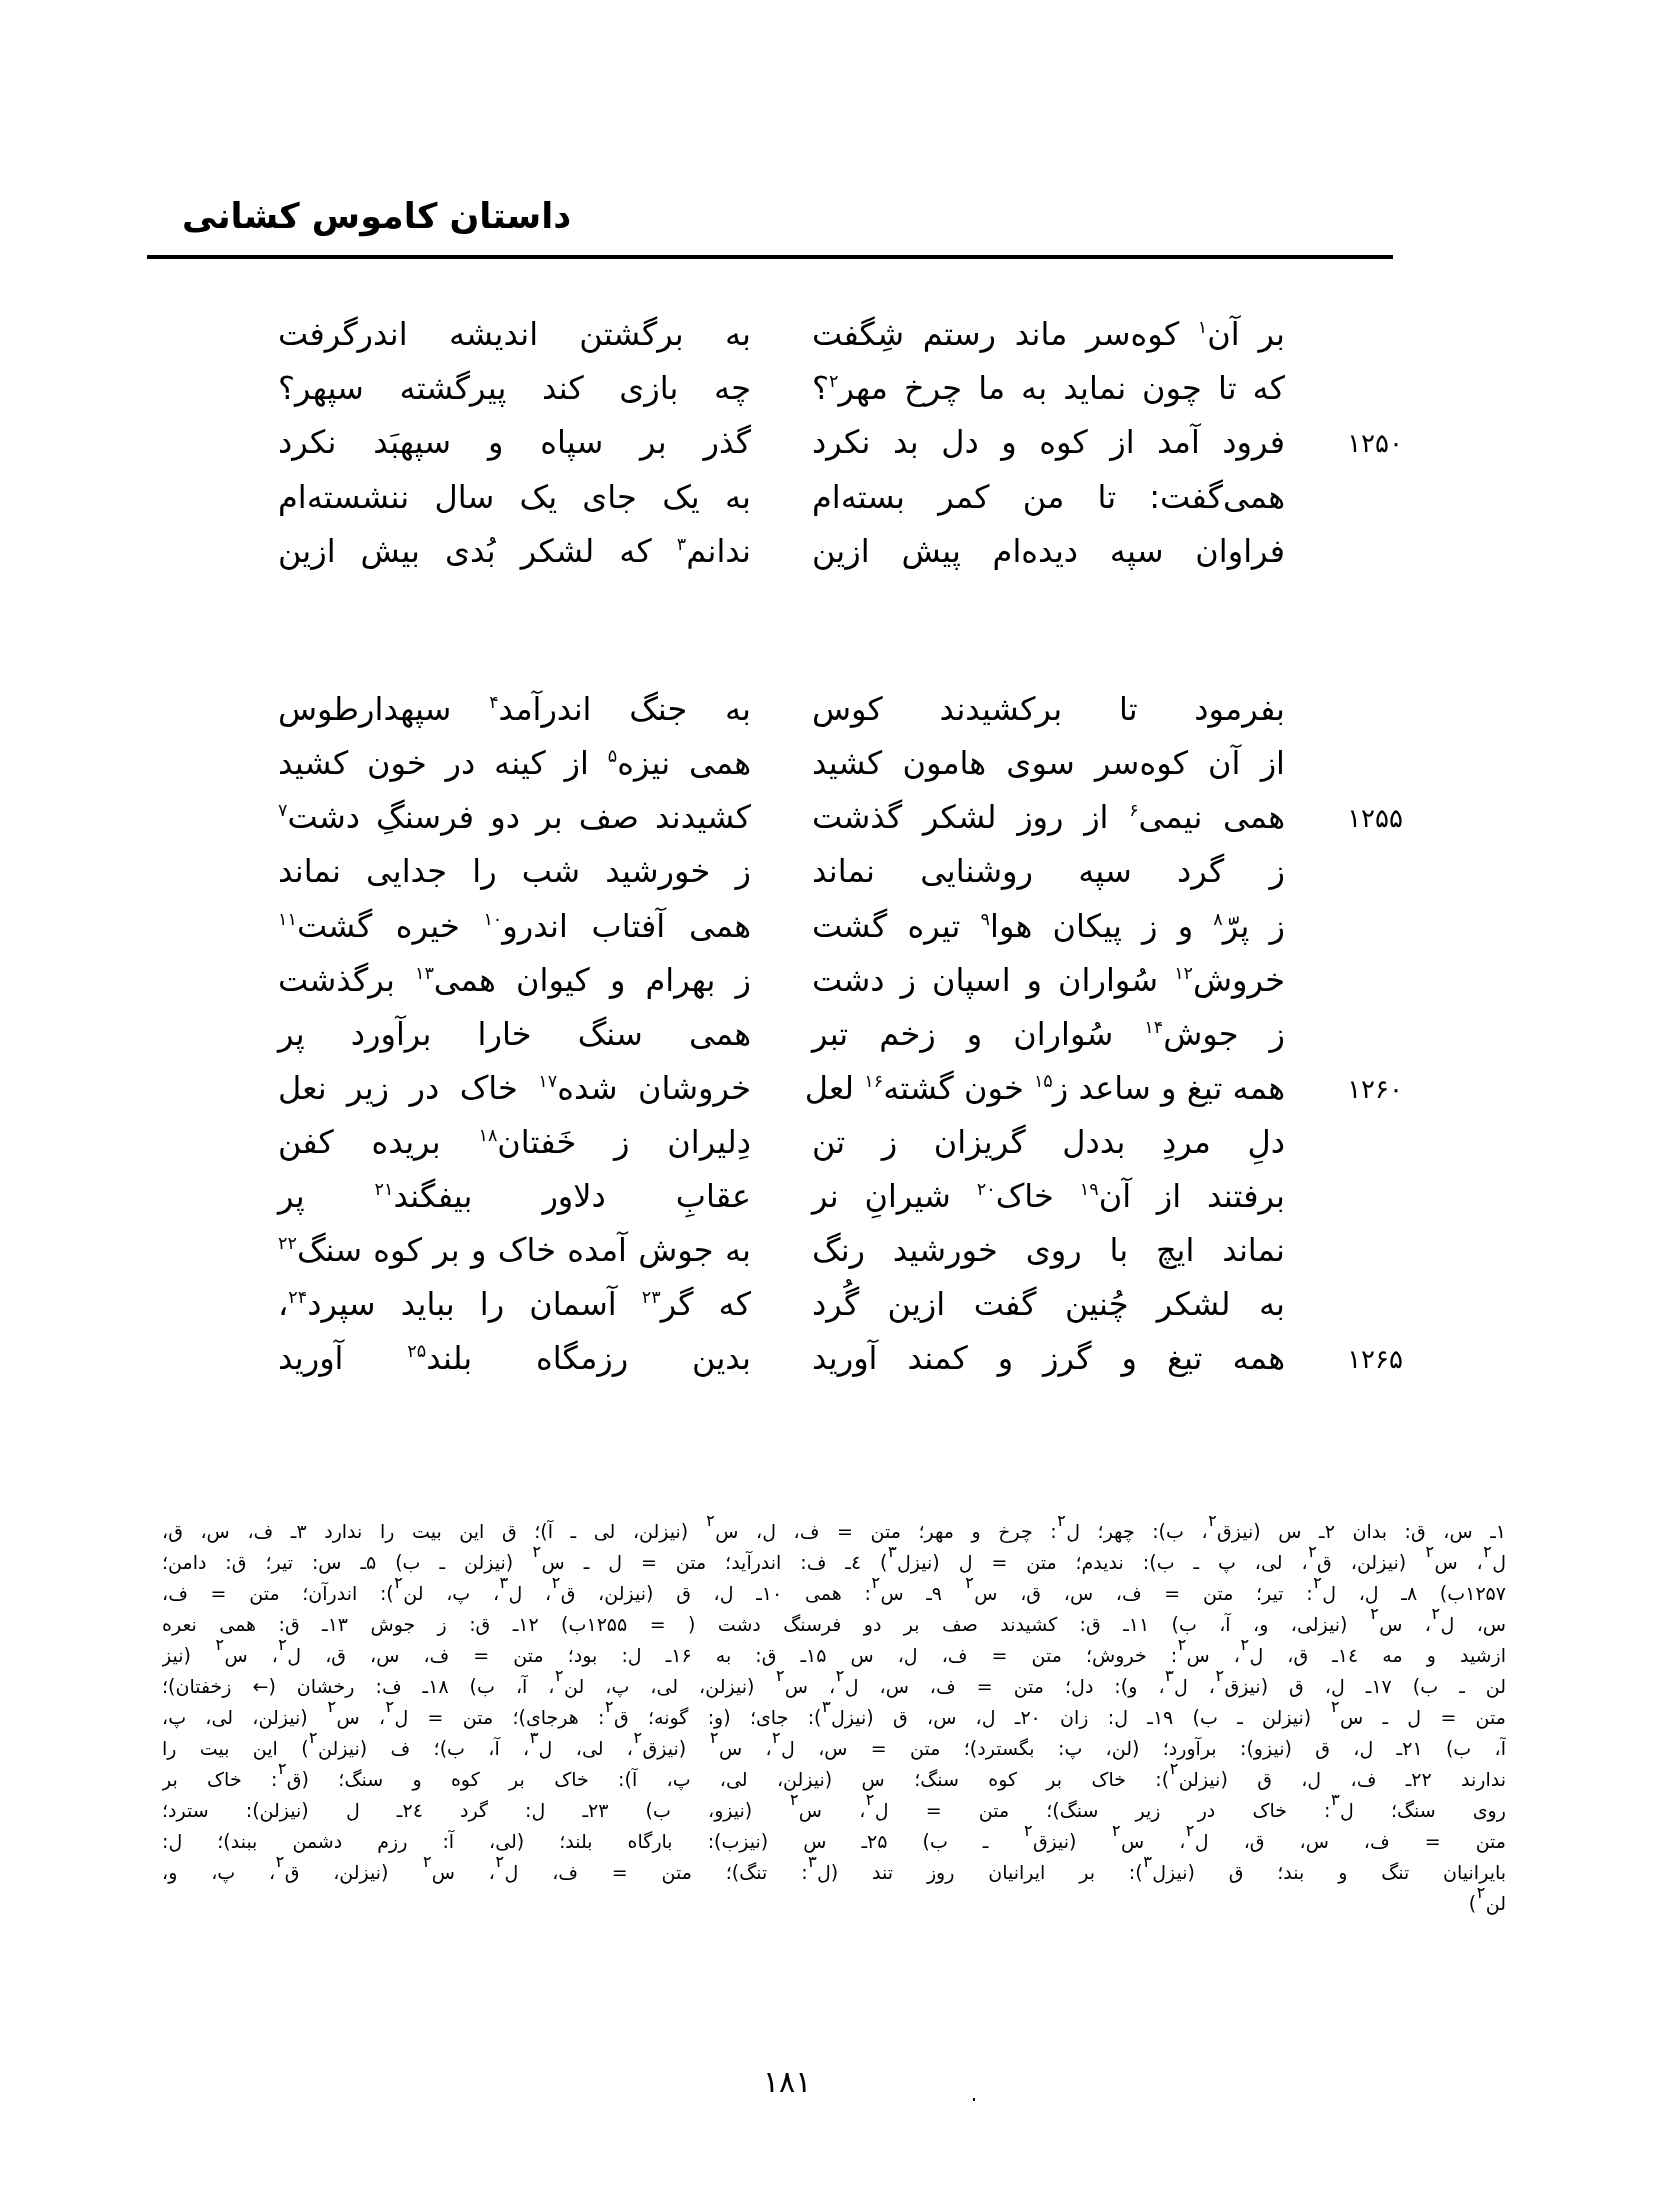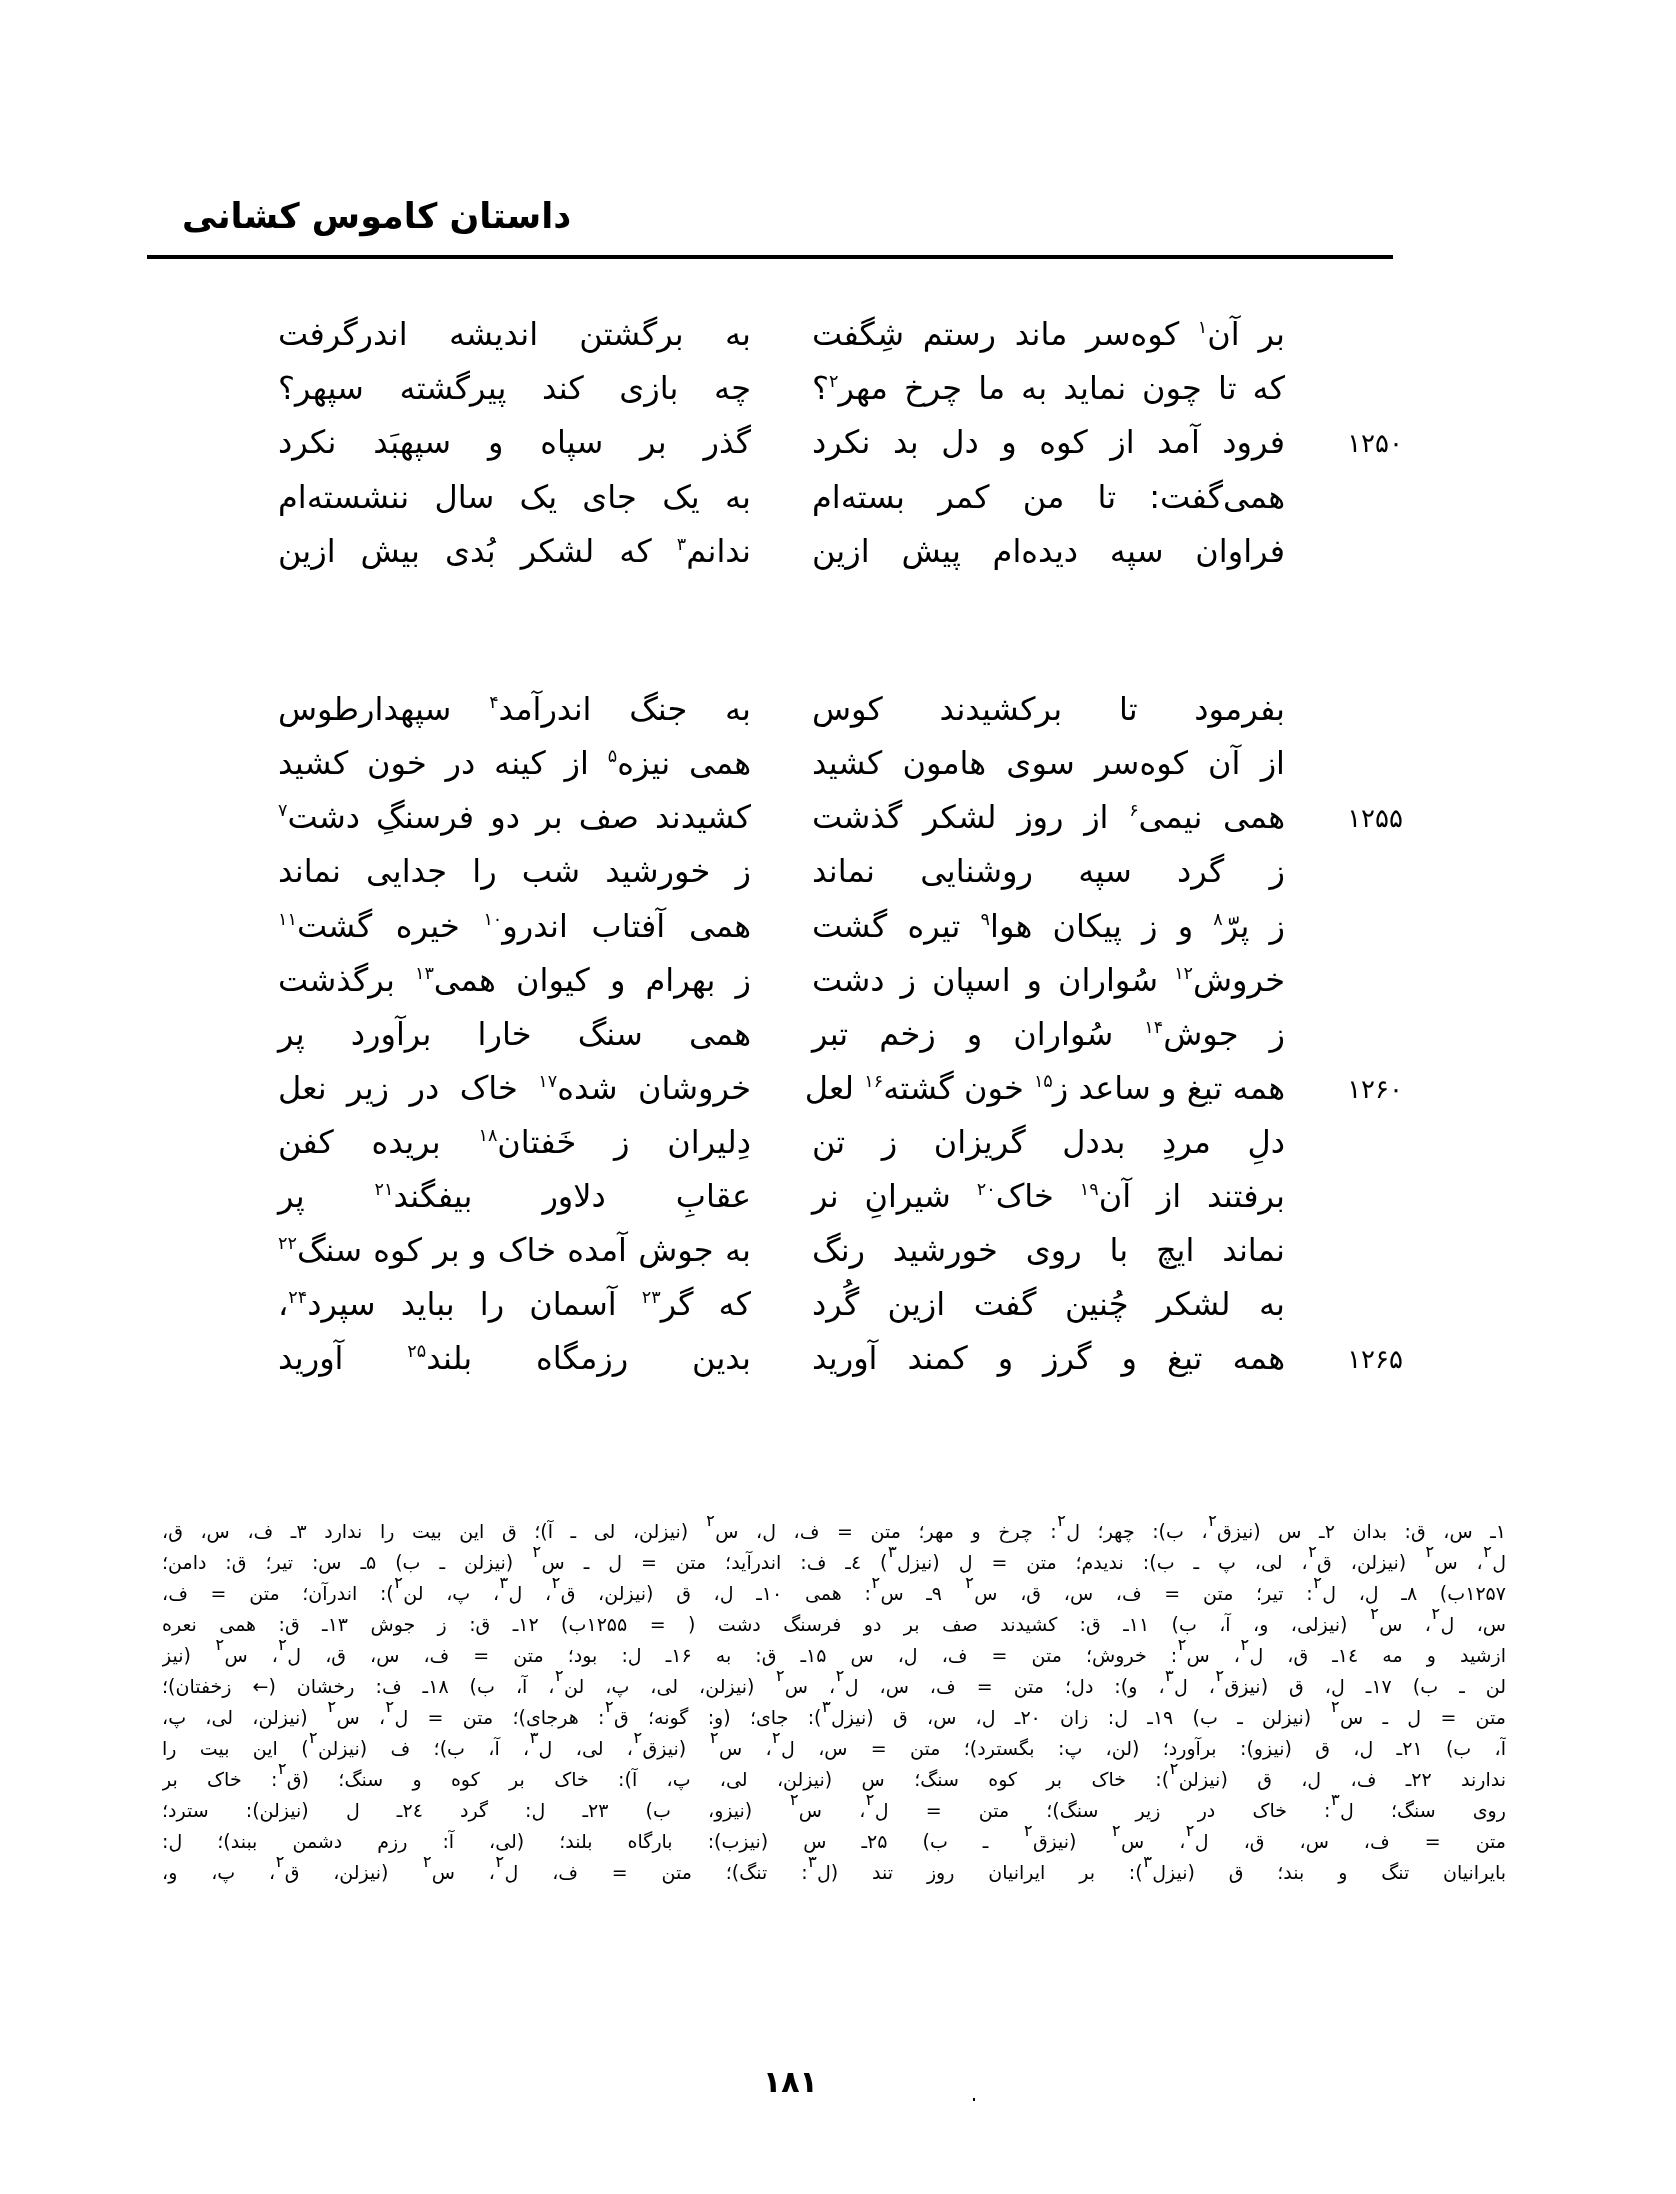--- a/index.html
+++ b/index.html
@@ -9,21 +9,21 @@
     .head-rule { position: absolute; left: 147px; top: 255px; width: 1246px; height: 4px; background: #000; }
     .verse-row { position: absolute; left: 0; width: 1677px; height: 54px; direction: rtl; }
     .hemi { position: absolute; top: 0; font-family: "DejaVu Sans", sans-serif; font-size: 32px; line-height: 54px; white-space: nowrap; direction: rtl; text-align: justify; text-align-last: justify; }
     .hemi.right { right: 392px; width: 473px; }
     .hemi.left { right: 926px; width: 473px; }
     .verse-num { position: absolute; right: 274px; top: 0; font-family: Liberation Serif, serif; font-size: 26px; line-height: 57px; direction: rtl; }
     sup { font-size: 17.6px; line-height: 0; vertical-align: 12px; }
     .footnotes { position: absolute; left: 162px; top: 1516px; width: 1344px; direction: rtl; text-align: justify; font-family: "DejaVu Sans", sans-serif; font-size: 19px; line-height: 31px; }
     .fn-line { display: block; height: 31px; white-space: nowrap; overflow: hidden; text-align: justify; text-align-last: justify; }
     .fn-line.last { text-align-last: right; }
-    .page-num { position: absolute; left: 763px; top: 2064px; font-family: "DejaVu Sans", sans-serif; font-weight: bold; font-size: 30px; direction: rtl; }
+    .page-num { position: absolute; left: 763px; top: 2064px; font-family: "DejaVu Sans", sans-serif; font-weight: normal; font-size: 30px; direction: rtl; }
     .speck { position: absolute; left: 973px; top: 2098px; width: 2px; height: 2.7px; background: #000; }
   </style>
 </head>
 <body>
 
 <div class="page">
   <div class="running-head">داستان کاموس کشانی</div>
   <div class="head-rule"></div>
 
   <div id="verses">
@@ -111,18 +111,19 @@
       <span class="fn-line">۱۲۵۷ب)      ۸ـ ل، ل<sup>۲</sup>: تیر؛ متن = ف، س، ق، س<sup>۲</sup>      ۹ـ س<sup>۲</sup>: همی      ۱۰ـ ل، ق (نیزلن، ق<sup>۲</sup>، ل<sup>۳</sup>، پ، لن<sup>۲</sup>): اندرآن؛ متن = ف،</span>
       <span class="fn-line">س، ل<sup>۲</sup>، س<sup>۲</sup> (نیزلی، و، آ، ب)      ۱۱ـ ق: کشیدند صف بر دو فرسنگ دشت ( = ۱۲۵۵ب)      ۱۲ـ ق: ز جوش      ۱۳ـ ق: همی نعره</span>
       <span class="fn-line">ازشید و مه      ۱٤ـ ق، ل<sup>۲</sup>، س<sup>۲</sup>: خروش؛ متن = ف، ل، س      ۱۵ـ ق: به      ۱۶ـ ل: بود؛ متن = ف، س، ق، ل<sup>۲</sup>، س<sup>۲</sup> (نیز</span>
       <span class="fn-line">لن ـ ب)      ۱۷ـ ل، ق (نیزق<sup>۲</sup>، ل<sup>۳</sup>، و): دل؛ متن = ف، س، ل<sup>۲</sup>، س<sup>۲</sup> (نیزلن، لی، پ، لن<sup>۲</sup>، آ، ب)      ۱۸ـ ف: رخشان (← زخفتان)؛</span>
       <span class="fn-line">متن = ل ـ س<sup>۲</sup> (نیزلن ـ ب)      ۱۹ـ ل: زان      ۲۰ـ ل، س، ق (نیزل<sup>۳</sup>): جای؛ (و: گونه؛ ق<sup>۲</sup>: هرجای)؛ متن = ل<sup>۲</sup>، س<sup>۲</sup> (نیزلن، لی، پ،</span>
       <span class="fn-line">آ، ب)      ۲۱ـ ل، ق (نیزو): برآورد؛ (لن، پ: بگسترد)؛ متن = س، ل<sup>۲</sup>، س<sup>۲</sup> (نیزق<sup>۲</sup>، لی، ل<sup>۳</sup>، آ، ب)؛ ف (نیزلن<sup>۲</sup>) این بیت را</span>
       <span class="fn-line">ندارند      ۲۲ـ ف، ل، ق (نیزلن<sup>۲</sup>): خاک بر کوه سنگ؛ س (نیزلن، لی، پ، آ): خاک بر کوه و سنگ؛ (ق<sup>۲</sup>: خاک بر</span>
       <span class="fn-line">روی سنگ؛ ل<sup>۳</sup>: خاک در زیر سنگ)؛ متن = ل<sup>۲</sup>، س<sup>۲</sup> (نیزو، ب)      ۲۳ـ ل: گرد      ۲٤ـ ل (نیزلن): سترد؛</span>
       <span class="fn-line">متن = ف، س، ق، ل<sup>۲</sup>، س<sup>۲</sup> (نیزق<sup>۲</sup> ـ ب)      ۲۵ـ س (نیزب): بارگاه بلند؛ (لی، آ: رزم دشمن ببند)؛ ل:</span>
       <span class="fn-line">بایرانیان تنگ و بند؛ ق (نیزل<sup>۳</sup>): بر ایرانیان روز تند (ل<sup>۳</sup>: تنگ)؛ متن = ف، ل<sup>۲</sup>، س<sup>۲</sup> (نیزلن، ق<sup>۲</sup>، پ، و،</span>
+      <span class="fn-line last">لن<sup>۲</sup>)</span>
     </div>
 
   <div class="page-num">۱۸۱</div>
   <div class="speck"></div>
 </div>
 
 
 </body></html>

